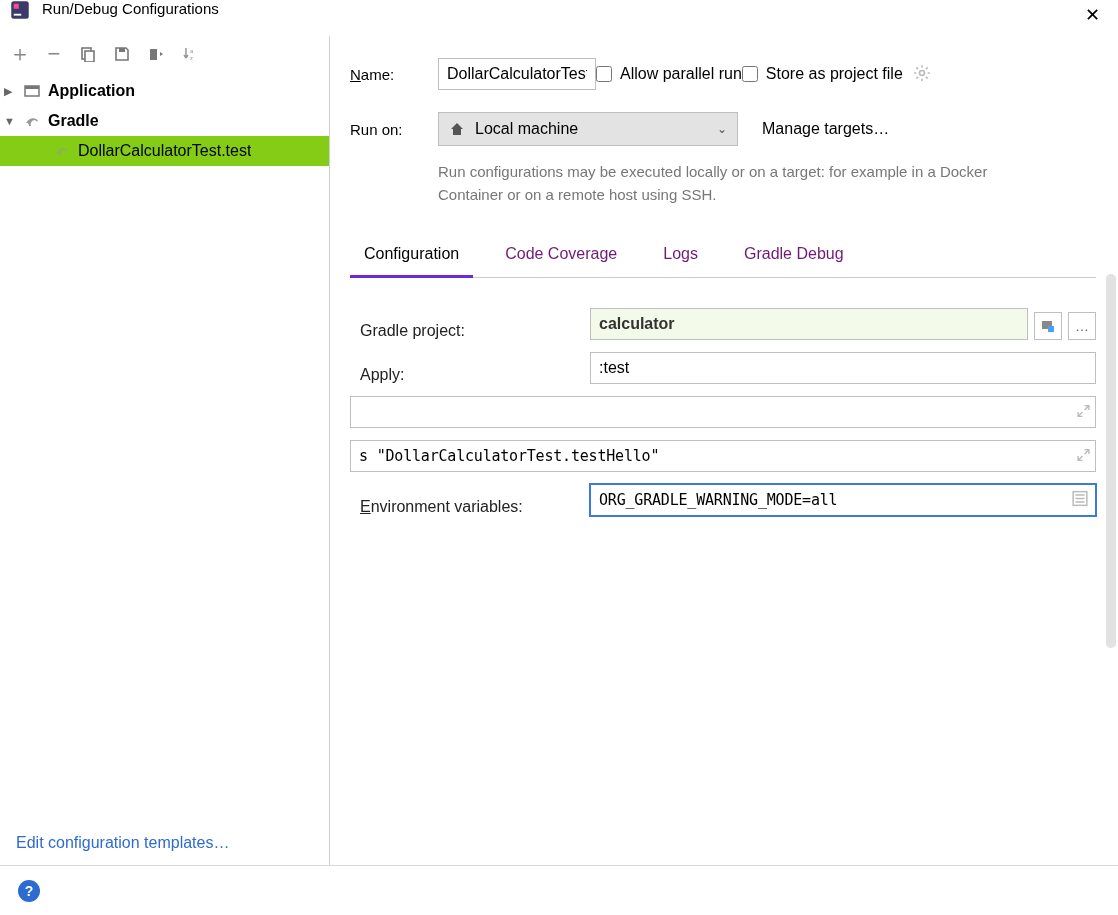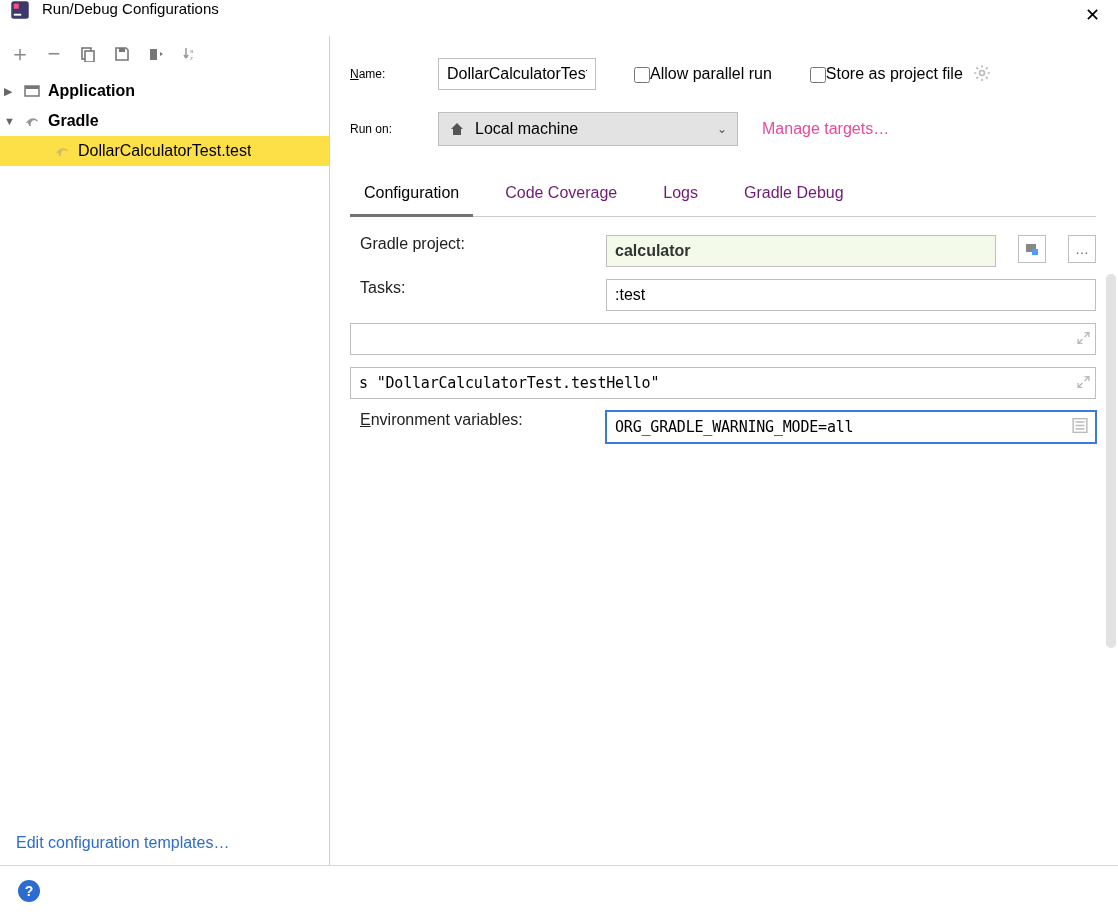--- a/index.html
+++ b/index.html
@@ -16,48 +16,48 @@
     .toolbar { display: flex; gap: 14px; padding: 6px 10px; align-items: center; height: 36px; }
     .toolbar .tbtn { cursor: pointer; color: #666; display: flex; align-items: center; justify-content: center; width: 20px; height: 20px; }
     .toolbar .tbtn svg { width: 16px; height: 16px; }
 
     .tree { flex: 1; overflow: auto; font-size: 16px; padding-top: 4px; }
     .tree-row { display: flex; align-items: center; height: 30px; padding-left: 4px; cursor: pointer; }
     .tree-chevron { width: 14px; display: inline-block; color: #666; font-size: 11px; margin-right: 4px; }
     .tree-icon { width: 20px; display: inline-flex; align-items: center; justify-content: center; margin-right: 6px; }
     .tree-icon svg { width: 16px; height: 16px; }
     .tree-row.bold .label { font-weight: 700; }
-    .tree-row.child { padding-left: 52px; background: #fde047; }
+    .tree-row.child { padding-left: 52px; background: #84cc16; }
     .tree-row.child .tree-icon { opacity: 0.45; }
     .left .scroll-stub { width: 270px; height: 16px; overflow-x: scroll; margin-bottom: 8px; }
     .left .edit-templates { color: #2d6bd1; padding: 8px 16px 14px; cursor: pointer; font-size: 16px; }
 
     .right { flex: 1; display: flex; flex-direction: column; padding: 0 22px 0 20px; position: relative; }
 
     .row { display: flex; align-items: center; margin-top: 22px; }
-    .lbl { width: 88px; font-size: 12px; }
+    .lbl { width: 88px; font-size: 15px; }
     .lbl .u { text-decoration: underline; }
     .name-input { width: 158px; height: 32px; border: 1px solid #bfbfbf; padding: 0 8px; font-size: 16px; }
-    .opt { display: flex; align-items: flex-end; font-size: 16px; margin-left: 38px; }
+    .opt { display: flex; align-items: center; gap: 8px; font-size: 16px; }
     .opt input[type=checkbox] { width: 16px; height: 16px; }
     .gear { margin-left: 10px; color: #bbb; cursor: pointer; }
 
     .runon-select { width: 300px; height: 34px; border: 1px solid #bfbfbf; background: #e3e3e3; display: flex; align-items: center; padding: 0 10px; cursor: pointer; font-size: 16px; }
     .runon-select .home-icon { margin-right: 10px; display: flex; }
     .runon-select .chev { margin-left: auto; color: #555; font-size: 12px; }
-    .manage-link { color: #ec4899; margin-left: 24px; cursor: pointer; font-size: 16px; }
+    .manage-link { color: #000000; margin-left: 24px; cursor: pointer; font-size: 16px; }
 
     .hint { color: #777; font-size: 15px; margin: 14px 0 0 88px; line-height: 1.55; max-width: 600px; }
 
     .tabs { display: flex; border-bottom: 1px solid #ccc; margin-top: 28px; font-size: 16px; }
     .tab { padding: 10px 14px 12px; cursor: pointer; color: #701a75; margin-right: 18px; }
-    .tab.active { color: #000; border-bottom: 3px solid #737373; margin-bottom: -1px; }
+    .tab.active { color: #000; border-bottom: 3px solid #6d28d9; margin-bottom: -1px; }
 
     .form { margin-top: 18px; }
-    .form-row { display: flex; align-items: flex-start; height: 44px; gap: 16px; }
+    .form-row { display: flex; align-items: flex-end; height: 44px; }
     .form-row .flbl { width: 240px; font-size: 16px; color: #222; padding-left: 10px; }
     .form-row .flbl .u { text-decoration: underline; }
     .finput { flex: 1; height: 32px; border: 1px solid #bfbfbf; padding: 0 8px; font-size: 16px; font-family: inherit; }
     .finput.hl { background: #f4faea; font-weight: 700; color: #333; }
     .finput.mono { font-family: ui-monospace, "Consolas", monospace; font-size: 15px; letter-spacing: -0.2px; }
     .finput.focused { border: 1px solid #3b7adb; box-shadow: 0 0 0 1px #3b7adb; }
     .mini-btn { width: 28px; height: 28px; border: 1px solid #bfbfbf; margin-left: 6px; display: flex; align-items: center; justify-content: center; cursor: pointer; font-size: 14px; color: #666; background: #fff; }
     .mini-btn svg { width: 14px; height: 14px; }
     .inline-icon { position: absolute; right: 6px; top: 50%; transform: translateY(-50%); cursor: pointer; color: #aaa; }
     .inp-wrap { position: relative; flex: 1; display: flex; }
@@ -185,20 +185,21 @@
           <svg width="16" height="16" viewBox="0 0 16 16">
               <path d="M8 2L2 8h2v6h8V8h2z" fill="#555"></path>
             </svg>
         </span>
         <span>Local machine</span>
         <span class="chev">⌄</span>
       </div>
       <span class="manage-link">Manage targets…</span>
     </div>
 
+    <div class="hint">Run configurations may be executed locally or on a target: for example in a Docker Container or on a remote host using SSH.</div>
 
     <div class="tabs">
       <div class="tab active">Configuration</div>
       <div class="tab">Code Coverage</div>
       <div class="tab">Logs</div>
       <div class="tab">Gradle Debug</div>
     </div>
 
     <div class="form">
       <div class="form-row">
@@ -207,21 +208,21 @@
         <span class="mini-btn">
           <svg viewBox="0 0 14 14">
               <rect x="1" y="2" width="10" height="8" fill="#888"></rect>
               <rect x="7" y="7" width="6" height="6" fill="#4aa0ff"></rect>
             </svg>
         </span>
         <span class="mini-btn">…</span>
       </div>
 
       <div class="form-row">
-        <span class="flbl">Tasks:</span>
+        <span class="flbl">Apply:</span>
         <input class="finput" value=":test" style="">
       </div>
 
       <div class="form-row">
         <div class="inp-wrap">
           <input class="finput" value="" style="">
           <span class="inline-icon">
             <svg width="13" height="13" viewBox="0 0 12 12">
                 <path d="M7 1h4v4M11 1L7 5M5 11H1V7M1 11l4-4" stroke="#bbb" stroke-width="1.3" fill="none"></path>
               </svg>

